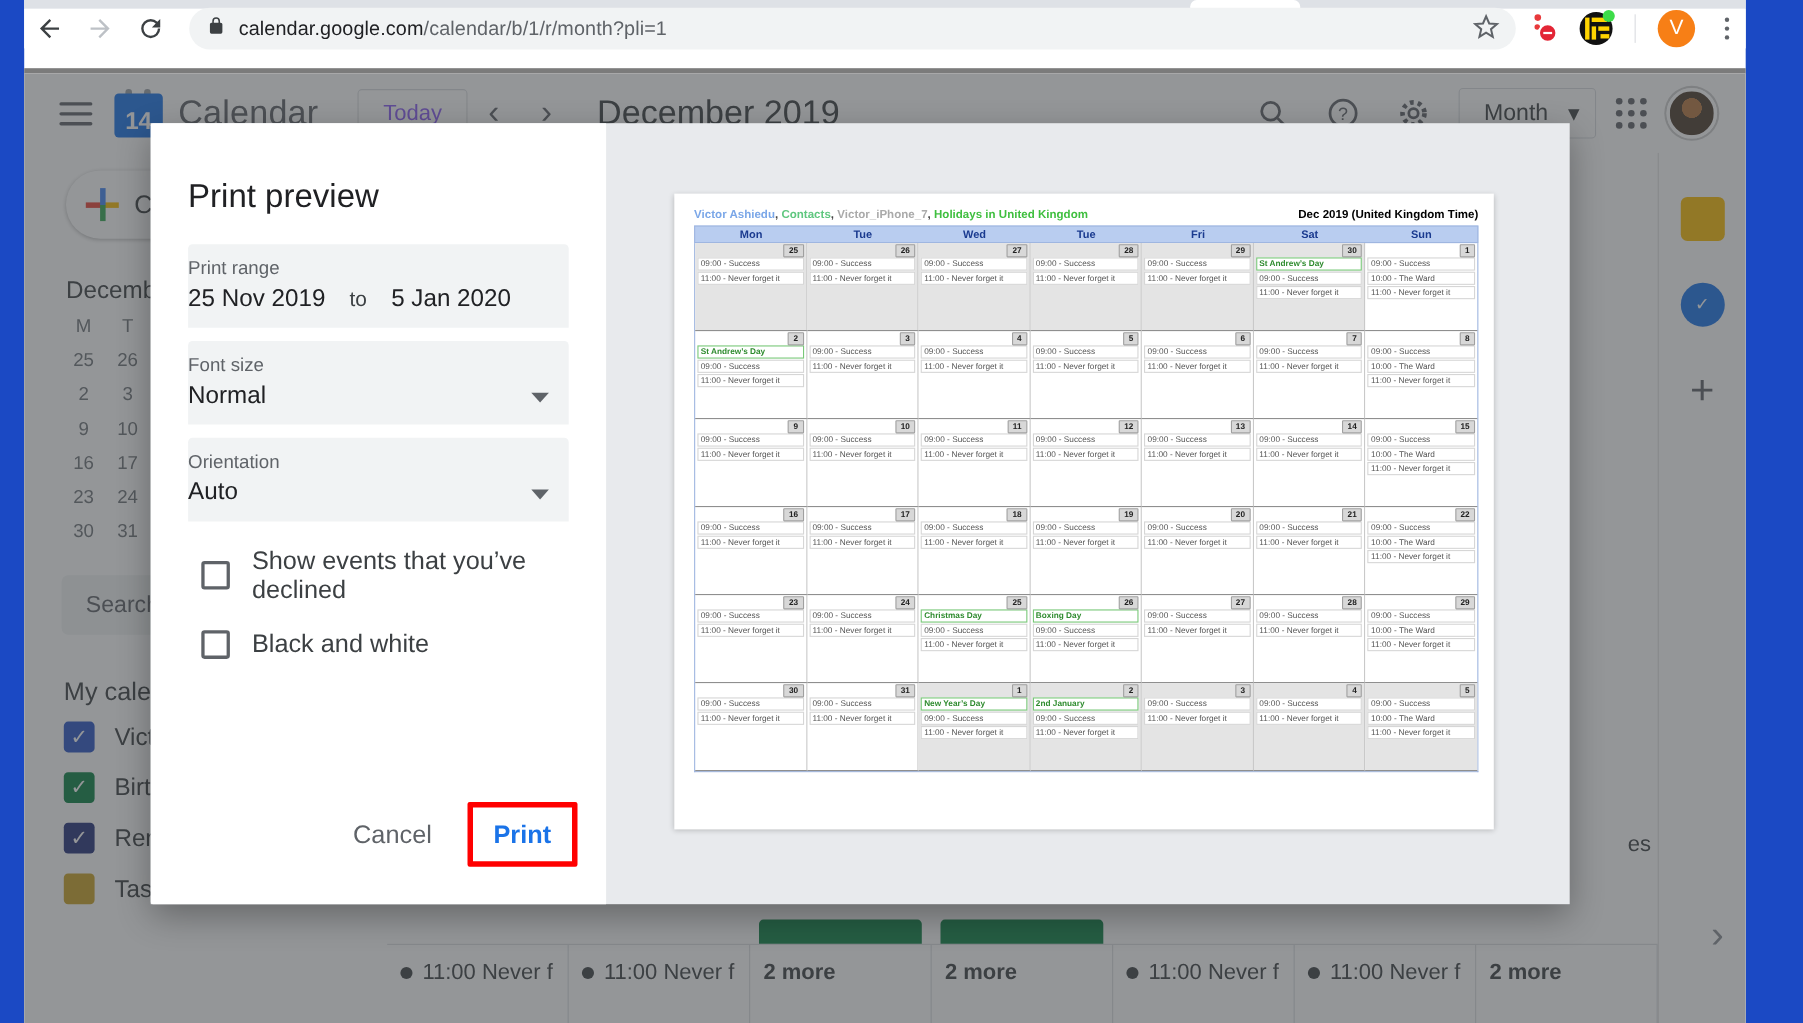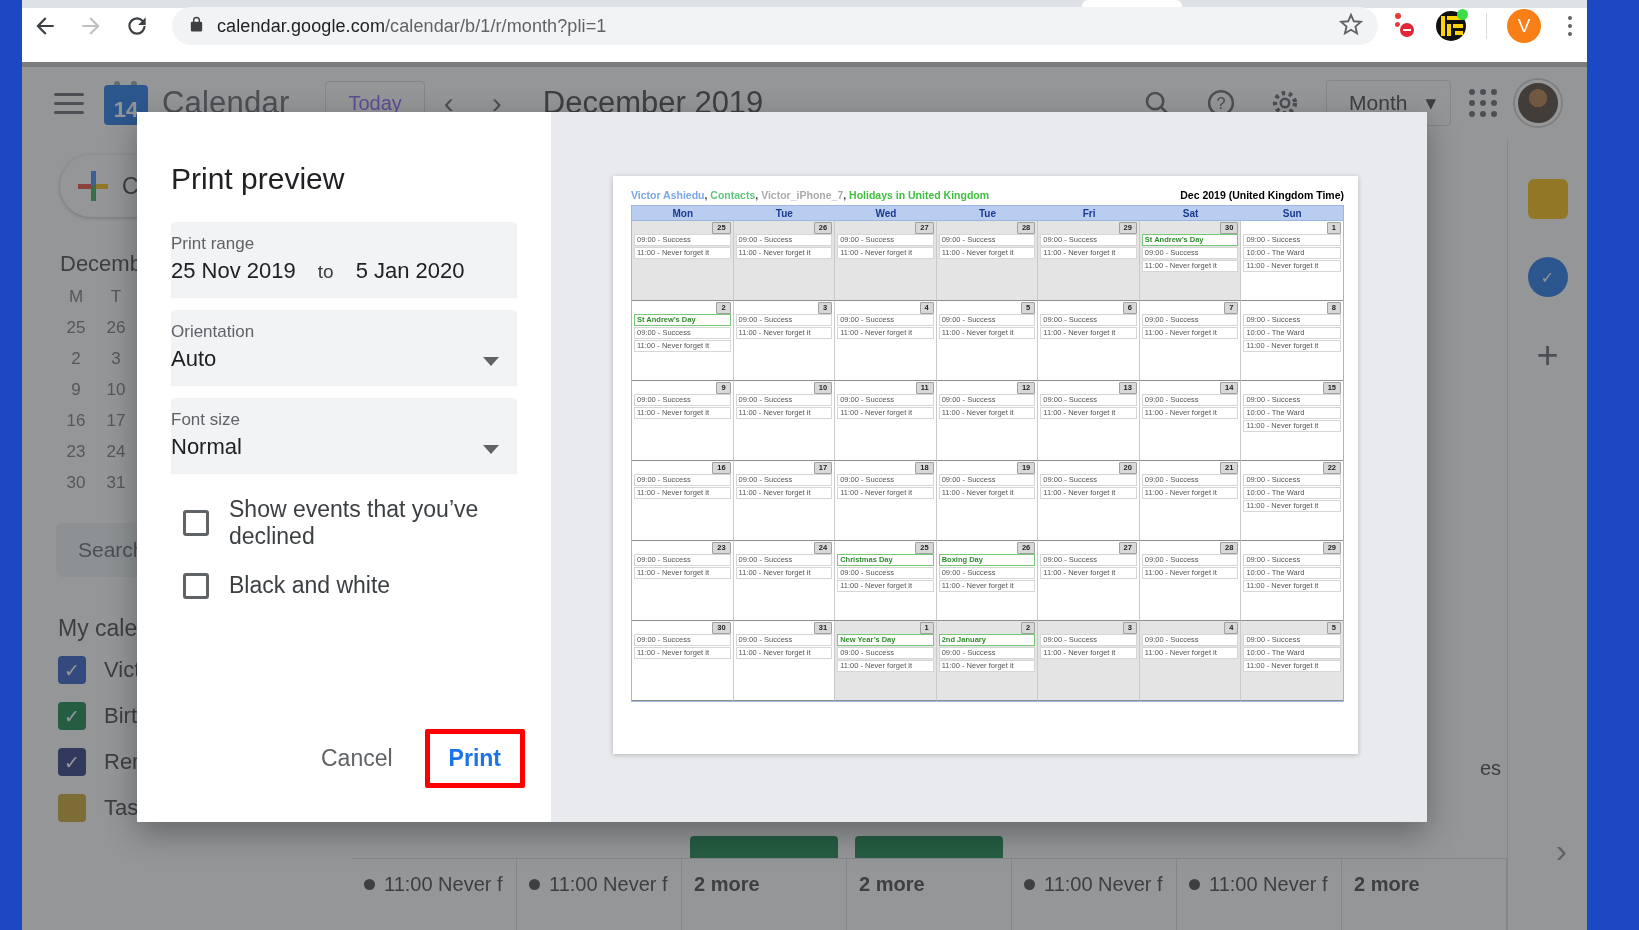--- a/index.html
+++ b/index.html
@@ -547,28 +547,28 @@
       <div class="field">
         <div class="field-label">Print range</div>
         <div class="range-row">
           <span class="field-value">25 Nov 2019</span>
           <span class="to">to</span>
           <span class="field-value">5 Jan 2020</span>
         </div>
       </div>
 
       <div class="field">
+        <div class="field-label">Font size</div>
+        <div class="field-value">Normal</div>
+        <span class="caret"></span>
+      </div>
+
+      <div class="field">
         <div class="field-label">Orientation</div>
         <div class="field-value">Auto</div>
-        <span class="caret"></span>
-      </div>
-
-      <div class="field">
-        <div class="field-label">Font size</div>
-        <div class="field-value">Normal</div>
         <span class="caret"></span>
       </div>
 
       <div class="cb-row">
         <span class="cb-box"></span>
         <span class="cb-label">Show events that you’ve declined</span>
       </div>
       <div class="cb-row">
         <span class="cb-box"></span>
         <span class="cb-label">Black and white</span>

